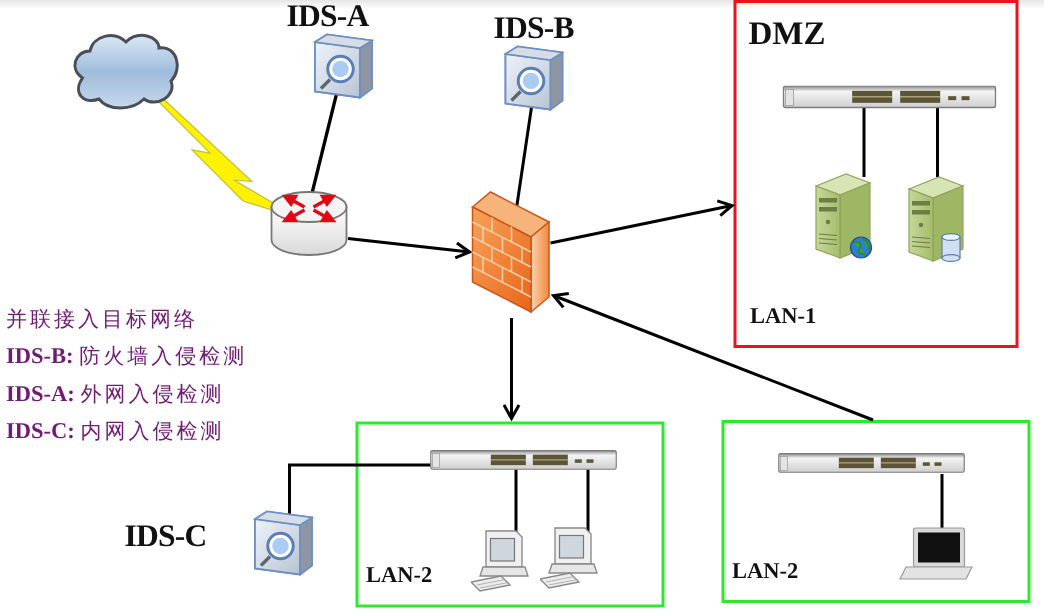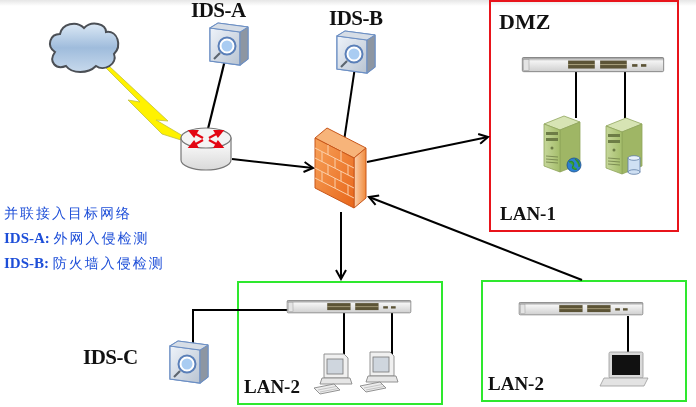--- a/index.html
+++ b/index.html
@@ -4,22 +4,22 @@
 <style>
   html, body { margin: 0; padding: 0; background: #ffffff; }
   body { width: 696px; height: 407px; position: relative; overflow: hidden;
          font-family: "Liberation Serif", "DejaVu Serif", serif; }
   .topshade { position: absolute; left: 0; top: 0; width: 696px; height: 6px;
               background: linear-gradient(#e6e6e6, #ffffff); }
   svg.diagram { position: absolute; left: 0; top: 0; }
   .lbl { position: absolute; font-weight: bold; color: #111; white-space: nowrap; }
   .ids-title { font-size: 21px; letter-spacing: -0.5px; }
   .zone-title { font-size: 22px; }
-  .lan-title { font-size: 19px; }
-  .legend { position: absolute; left: 4px; top: 201px; font-size: 15px; line-height: 25px; color: #1d4ed8; }
+  .lan-title { font-size: 15px; }
+  .legend { position: absolute; left: 4px; top: 201px; font-size: 15px; line-height: 25px; color: #701a75; }
   .legend .row { white-space: nowrap; }
   .legend .key { font-weight: bold; }
   .legend .desc { font-family: "DejaVu Serif", serif; font-size: 14px; letter-spacing: 2px; }
 </style>
 </head>
 <body>
 
 <div class="topshade"></div>
 
 <svg class="diagram" width="696" height="407" viewBox="0 0 696 407">
@@ -209,20 +209,24 @@
 <div class="lbl zone-title" style="left:499px; top:9px;">DMZ</div>
 <div class="lbl lan-title" style="left:500px; top:203px;">LAN-1</div>
 <div class="lbl lan-title" style="left:244px; top:376px;">LAN-2</div>
 <div class="lbl lan-title" style="left:488px; top:373px;">LAN-2</div>
 
 <div class="legend">
   <div class="row">
     <span class="desc">并联接入目标网络</span>
   </div>
   <div class="row">
+    <span class="key">IDS-B:</span>
+    <span class="desc">防火墙入侵检测</span>
+  </div>
+  <div class="row">
     <span class="key">IDS-A:</span>
     <span class="desc">外网入侵检测</span>
   </div>
   <div class="row">
-    <span class="key">IDS-B:</span>
-    <span class="desc">防火墙入侵检测</span>
+    <span class="key">IDS-C:</span>
+    <span class="desc">内网入侵检测</span>
   </div>
 </div>
 
 </body></html>

